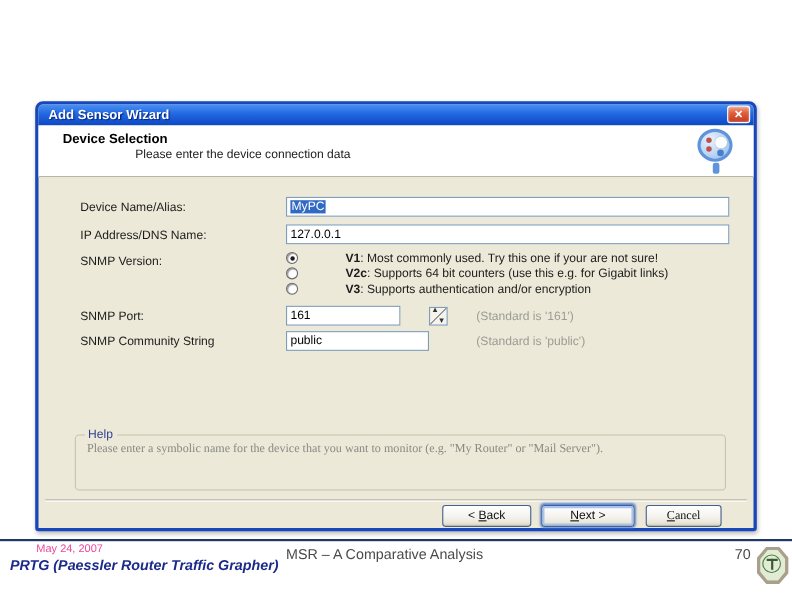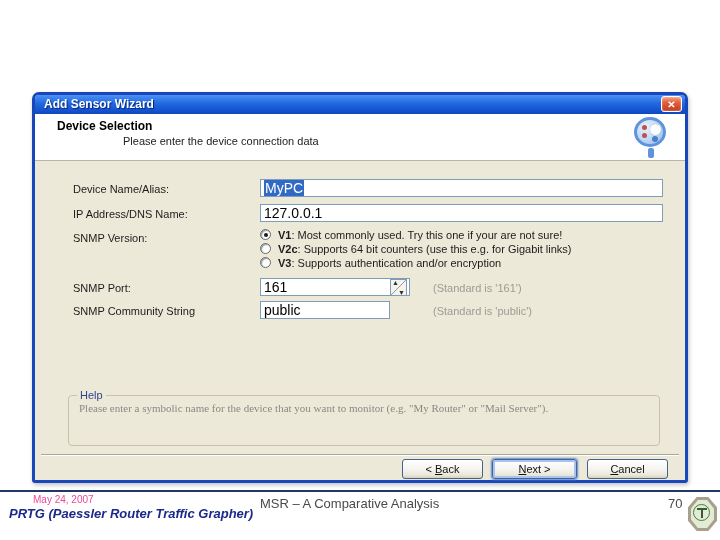--- a/index.html
+++ b/index.html
@@ -63,23 +63,23 @@
   .sensor-icon .handle { position:absolute; left:15px; top:31px; width:6px; height:10px; background:#5f93dc; border-radius:2px; }
   .sensor-icon .d { position:absolute; border-radius:50%; }
   .sensor-icon .d1 { left:9px; top:8px; width:5px; height:5px; background:#c0504d; }
   .sensor-icon .d2 { left:9px; top:16px; width:5px; height:5px; background:#c0504d; }
   .sensor-icon .d3 { left:17px; top:7px; width:11px; height:11px; background:#fdfdfd; box-shadow:0 0 1px #6a9; }
   .sensor-icon .d4 { left:19px; top:19px; width:6px; height:6px; background:#4a7ec8; }
 
   .dlg-body { position:absolute; left:0; top:66px; width:650px; height:319px; font-size:11px; color:#1c1c1c; }
   .flabel { position:absolute; left:38px; white-space:nowrap; }
   .tinput { position:absolute; left:225px; width:403px; height:18px; background:#fff; border:1px solid #7F9DB9;
-    font-size:14px; color:#000; padding:2px 3px; line-height:13px; font-family:"Liberation Sans",sans-serif; }
+    font-size:11px; color:#000; padding:2px 3px; line-height:13px; font-family:"Liberation Sans",sans-serif; }
   .sel { background:#316AC5; color:#fff; padding:0 1px; }
-  .radio-row { position:absolute; left:225px; height:13px; display:flex; align-items:center; cursor:pointer; }
+  .radio-row { position:absolute; left:225px; height:13px; display:flex; align-items:center; cursor:pointer;gap:36px; }
   .radio { position:relative; width:11px; height:11px; border-radius:50%; background:#fdfdfd;
     border:1px solid #6a6a6a; box-shadow:inset 1px 1px 1px rgba(0,0,0,.4); margin-right:7px; flex:none; }
   .radio.on::after { content:''; position:absolute; left:2.5px; top:2.5px; width:4px; height:4px; border-radius:50%;
     background:#1c1c1c; }
   .radio-row b { margin-right:0; }
   .note { position:absolute; left:398px; color:#9c9c94; white-space:nowrap; }
   .spinbox { position:absolute; left:355px; top:118px; width:17px; height:17px; border:1px solid #7F9DB9; background:#f4f3ee;
     cursor:pointer; background-image:linear-gradient(135deg, transparent 47%, #9a9a9a 47%, #9a9a9a 53%, transparent 53%); }
   .spinbox .up { position:absolute; left:1px; top:-1px; font-size:7px; color:#333; }
   .spinbox .dn { position:absolute; right:1px; bottom:-1px; font-size:7px; color:#333; }
@@ -91,21 +91,21 @@
 
   .sep { position:absolute; left:6px; right:6px; top:293px; height:2px;
     border-top:1px solid #ACA899; border-bottom:1px solid #fff; }
 
   .xpbtn { position:absolute; top:298px; height:20px; border:1px solid #44618f; border-radius:3px;
     background:linear-gradient(180deg,#ffffff 0%,#f4f3ee 55%,#e9e6d8 85%,#d6d0ba 100%);
     font-size:11px; color:#111; display:flex; align-items:center; justify-content:center; cursor:pointer;
     font-family:"Liberation Sans",sans-serif; }
   .btn-back { left:367px; width:81px; }
   .btn-next { left:457px; width:85px; box-shadow:0 0 0 2px #a8c3ef inset, 0 0 2px 1px #5a86d8; }
-  .btn-cancel { left:552px; width:81px; }
+  .btn-cancel { left:552px; width:69px;font-family:Liberation Serif, serif; }
 
   
   .footer-line { position:absolute; left:0; top:490px; width:720px; height:2px; background:#1F3864; }
   .f-date { position:absolute; left:33px; top:494px; font-size:10px; color:#ec4899; }
   .f-prtg { position:absolute; left:9px; top:506px; font-size:13px; font-weight:bold; font-style:italic; color:#1b2a8a; }
   .f-center { position:absolute; left:260px; top:496px; font-size:13px; color:#4a4a4a; }
   .f-page { position:absolute; left:668px; top:496px; font-size:13px; color:#4a4a4a; }
   .seal { position:absolute; left:688px; top:497px; width:29px; height:34px; }
   .seal .oct-outer { position:absolute; inset:0; background:#a89f8c;
     clip-path:polygon(30% 0,70% 0,100% 30%,100% 70%,70% 100%,30% 100%,0 70%,0 30%); }
@@ -159,21 +159,21 @@
       <div class="radio-row" style="top:81px">
         <span class="radio"></span>
         <span><b>V2c</b><span>: Supports 64 bit counters (use this e.g. for Gigabit links)</span></span>
       </div>
       <div class="radio-row" style="top:95px">
         <span class="radio"></span>
         <span><b>V3</b><span>: Supports authentication and/or encryption</span></span>
       </div>
 
       <div class="flabel" style="top:121px">SNMP Port:</div>
-      <div class="tinput" style="top:117px; width:150px">161</div>
+      <div class="tinput" style="top:117px; width:104px">161</div>
       <div class="spinbox">
         <span class="up">▲</span>
         <span class="dn">▼</span>
       </div>
       <div class="note" style="top:121px">(Standard is '161')</div>
 
       <div class="flabel" style="top:144px">SNMP Community String</div>
       <div class="tinput" style="top:140px; width:130px">public</div>
       <div class="note" style="top:144px">(Standard is 'public')</div>
 

